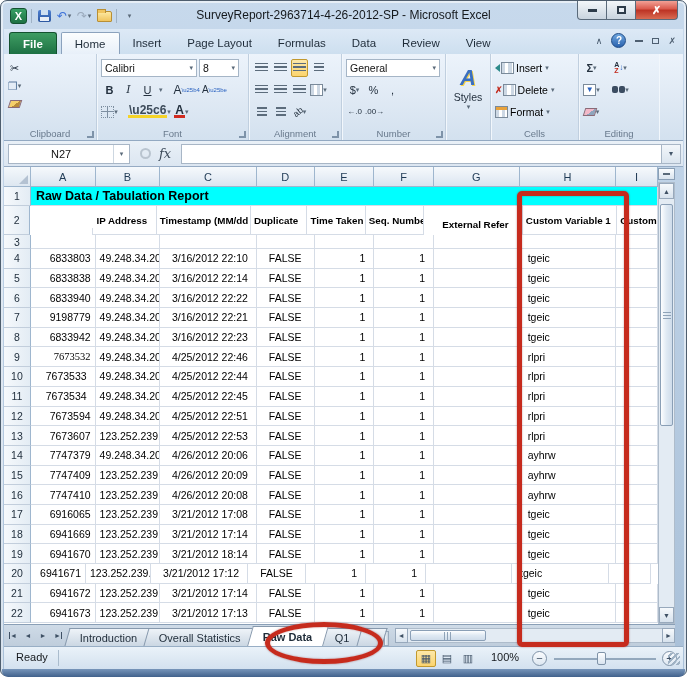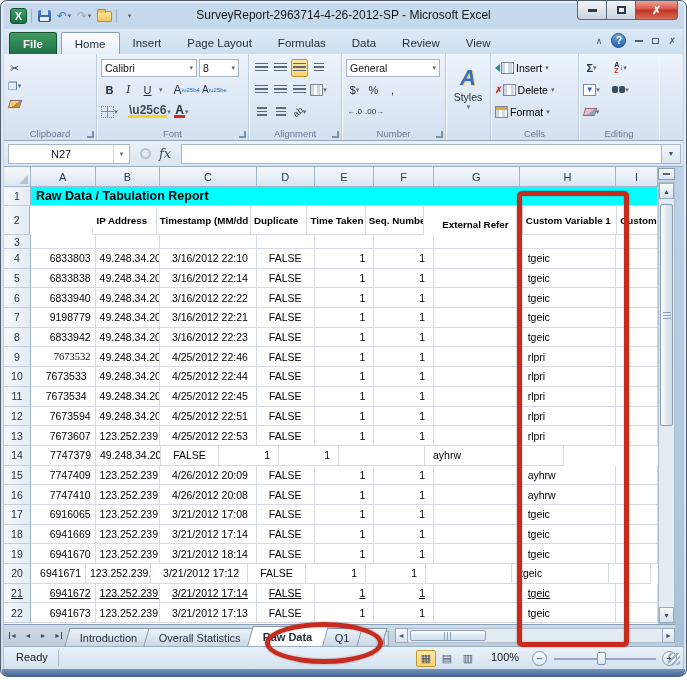--- a/index.html
+++ b/index.html
@@ -642,20 +642,21 @@
             <div class="cell al-r" style="width: 60px; height: 19.7px;">1</div>
             <div class="cell al-r" style="width: 60px; height: 19.7px;">1</div>
             <div class="cell al-l" style="width: 86px; height: 19.7px;"></div>
             <div class="cell al-l" style="width: 97px; height: 19.7px; padding-left: 8px;">rlpri</div>
             <div class="cell al-l" style="width: 42px; height: 19.7px;"></div>
           </div>
           <div class="grow-row" style="height: 19.7px;">
             <div class="gut" style="height: 19.7px;">14</div>
             <div class="cell al-r" style="width: 65px; height: 19.7px; padding-right: 4px;">7747379</div>
             <div class="cell al-l" style="width: 65px; height: 19.7px;">49.248.34.20</div>
+            <div class="cell al-r" style="width: 97px; height: 19.7px;">4/26/2012 20:06</div>
             <div class="cell al-c" style="width: 58px; height: 19.7px;">FALSE</div>
             <div class="cell al-r" style="width: 60px; height: 19.7px;">1</div>
             <div class="cell al-r" style="width: 60px; height: 19.7px;">1</div>
             <div class="cell al-l" style="width: 86px; height: 19.7px;"></div>
             <div class="cell al-l" style="width: 97px; height: 19.7px; padding-left: 8px;">ayhrw</div>
             <div class="cell al-l" style="width: 42px; height: 19.7px;"></div>
           </div>
           <div class="grow-row" style="height: 19.7px;">
             <div class="gut" style="height: 19.7px;">15</div>
             <div class="cell al-r" style="width: 65px; height: 19.7px; padding-right: 4px;">7747409</div>
@@ -721,21 +722,21 @@
             <div class="cell al-r" style="width: 55px; height: 19.7px; padding-right: 4px;">6941671</div>
             <div class="cell al-l" style="width: 65px; height: 19.7px;">123.252.239.</div>
             <div class="cell al-r" style="width: 97px; height: 19.7px;">3/21/2012 17:12</div>
             <div class="cell al-c" style="width: 58px; height: 19.7px;">FALSE</div>
             <div class="cell al-r" style="width: 60px; height: 19.7px;">1</div>
             <div class="cell al-r" style="width: 60px; height: 19.7px;">1</div>
             <div class="cell al-l" style="width: 86px; height: 19.7px;"></div>
             <div class="cell al-l" style="width: 97px; height: 19.7px; padding-left: 8px;">tgeic</div>
             <div class="cell al-l" style="width: 42px; height: 19.7px;"></div>
           </div>
-          <div class="grow-row" style="height: 19.7px; text-decoration: underline;">
+          <div class="grow-row" style="height: 19.7px;">
             <div class="gut" style="height: 19.7px;">21</div>
             <div class="cell al-r" style="width: 65px; height: 19.7px; padding-right: 4px;">6941672</div>
             <div class="cell al-l" style="width: 65px; height: 19.7px;">123.252.239.</div>
             <div class="cell al-r" style="width: 97px; height: 19.7px;">3/21/2012 17:14</div>
             <div class="cell al-c" style="width: 58px; height: 19.7px;">FALSE</div>
             <div class="cell al-r" style="width: 60px; height: 19.7px;">1</div>
             <div class="cell al-r" style="width: 60px; height: 19.7px;">1</div>
             <div class="cell al-l" style="width: 86px; height: 19.7px;"></div>
             <div class="cell al-l" style="width: 97px; height: 19.7px; padding-left: 8px;">tgeic</div>
             <div class="cell al-l" style="width: 42px; height: 19.7px;"></div>

